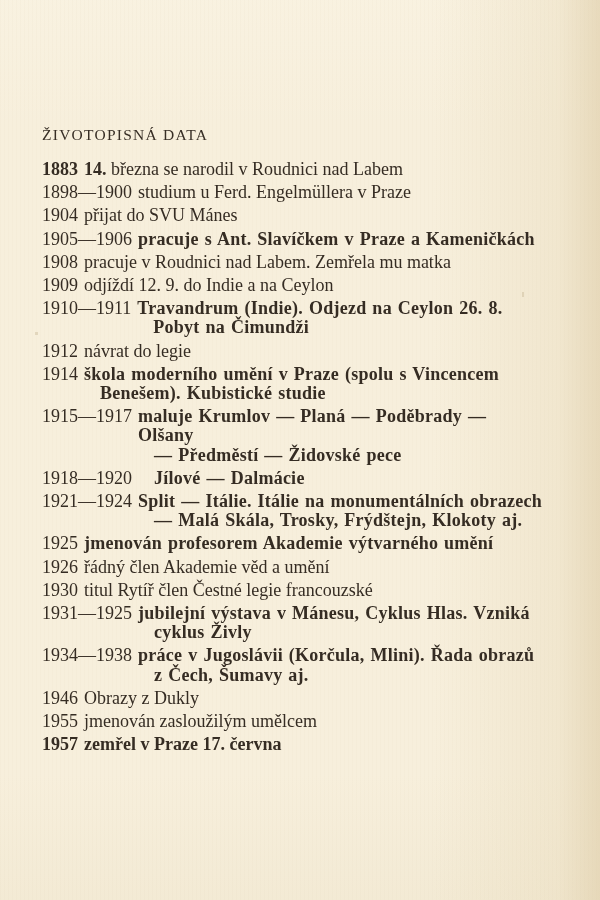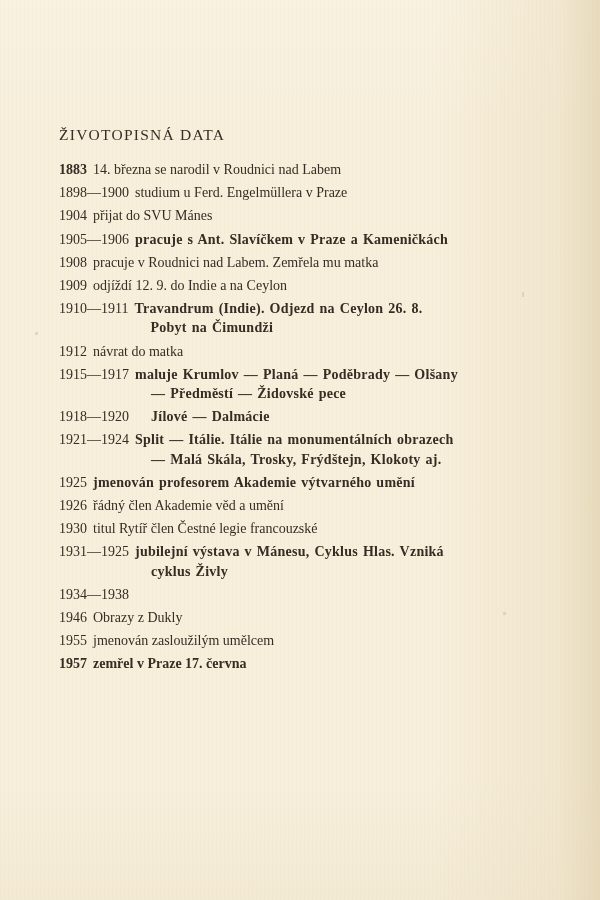--- a/index.html
+++ b/index.html
@@ -51,38 +51,38 @@
     position: absolute;
     pointer-events: none;
     background: rgba(190,172,136,0.35);
   }
   #speck1 { left: 35px;  top: 332px; width: 3px; height: 3px; }
   #speck2 { left: 522px; top: 292px; width: 2px; height: 5px; }
   #speck3 { left: 503px; top: 612px; width: 3px; height: 3px; }
 
   #content {
     position: absolute;
-    left: 59px;
+    left: 42px;
     top: 126px;
     width: 500px;
   }
 
   #doc-title {
     font-size: 15.5px;
     letter-spacing: 1.25px;
     color: #372e25;
     margin: 0 0 16px 0;
     font-weight: 400;
     white-space: pre;
   }
 
   .entry {
     display: flex;
     align-items: baseline;
-    font-size: 14px;
+    font-size: 18px;
     line-height: 19.2px;
     color: #352c23;
     margin-bottom: 4.0px;
   }
   .entry .year {
     flex: 0 0 auto;
     white-space: pre;
     margin-right: 6px;
   }
   .entry .text {
@@ -90,21 +90,21 @@
     text-indent: 0;
   }
   .entry .text .cont {
     display: block;
     padding-left: 16px;
   }
 
   .entry.bold-year .year { font-weight: bold; }
   .entry.bold-all .year,
   .entry.bold-all .text { font-weight: bold; }
-  .entry .text .b { font-weight: normal; }
+  .entry .text .b { font-weight: bold; }
 
   
   .entry.wide .text { letter-spacing: 0.25px; word-spacing: 1.2px; font-weight: bold; }
 </style>
 </head>
 <body>
 
 <div id="page">
   <div id="grain"></div>
   <div id="speck1"></div>
@@ -137,21 +137,25 @@
         <div class="entry">
           <span class="year">1909</span>
           <span class="text"><span>odjíždí 12. 9. do Indie a na Ceylon</span></span>
         </div>
         <div class="entry wide">
           <span class="year">1910—1911</span>
           <span class="text"><span>Travandrum (Indie). Odjezd na Ceylon 26. 8.</span><span class="cont">Pobyt na Čimundži</span></span>
         </div>
         <div class="entry">
           <span class="year">1912</span>
-          <span class="text"><span>návrat do matka</span></span>
+          <span class="text"><span>návrat do legie</span></span>
+        </div>
+        <div class="entry wide">
+          <span class="year">1914</span>
+          <span class="text"><span>škola moderního umění v Praze (spolu s Vincencem</span><span class="cont">Benešem). Kubistické studie</span></span>
         </div>
         <div class="entry wide">
           <span class="year">1915—1917</span>
           <span class="text"><span>maluje Krumlov — Planá — Poděbrady — Olšany</span><span class="cont">— Předměstí — Židovské pece</span></span>
         </div>
         <div class="entry wide">
           <span class="year">1918—1920</span>
           <span class="text"><span class="cont">Jílové — Dalmácie</span></span>
         </div>
         <div class="entry wide">
@@ -169,20 +173,21 @@
         <div class="entry">
           <span class="year">1930</span>
           <span class="text"><span>titul Rytíř člen Čestné legie francouzské</span></span>
         </div>
         <div class="entry wide">
           <span class="year">1931—1925</span>
           <span class="text"><span>jubilejní výstava v Mánesu, Cyklus Hlas. Vzniká</span><span class="cont">cyklus Živly</span></span>
         </div>
         <div class="entry wide">
           <span class="year">1934—1938</span>
+          <span class="text"><span>práce v Jugoslávii (Korčula, Mlini). Řada obrazů</span><span class="cont">z Čech, Šumavy aj.</span></span>
         </div>
         <div class="entry">
           <span class="year">1946</span>
           <span class="text"><span>Obrazy z Dukly</span></span>
         </div>
         <div class="entry">
           <span class="year">1955</span>
           <span class="text"><span>jmenován zasloužilým umělcem</span></span>
         </div>
         <div class="entry bold-all">

